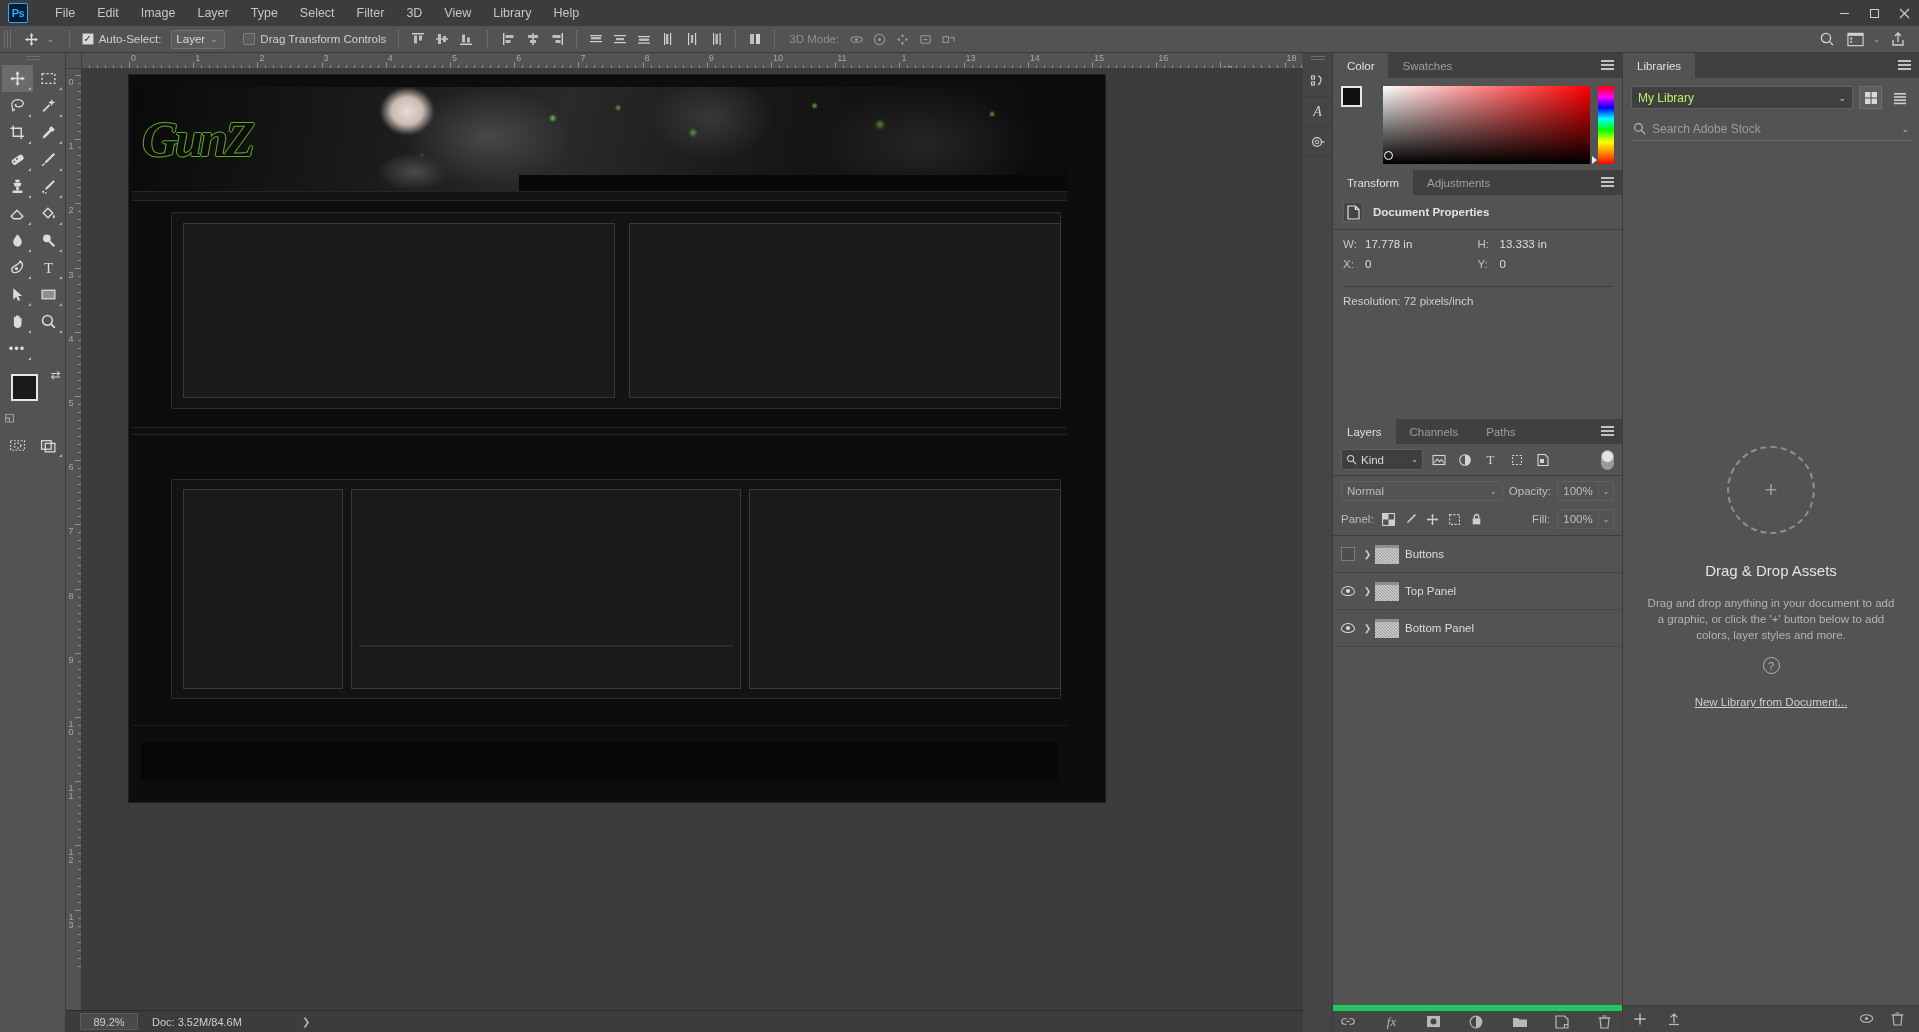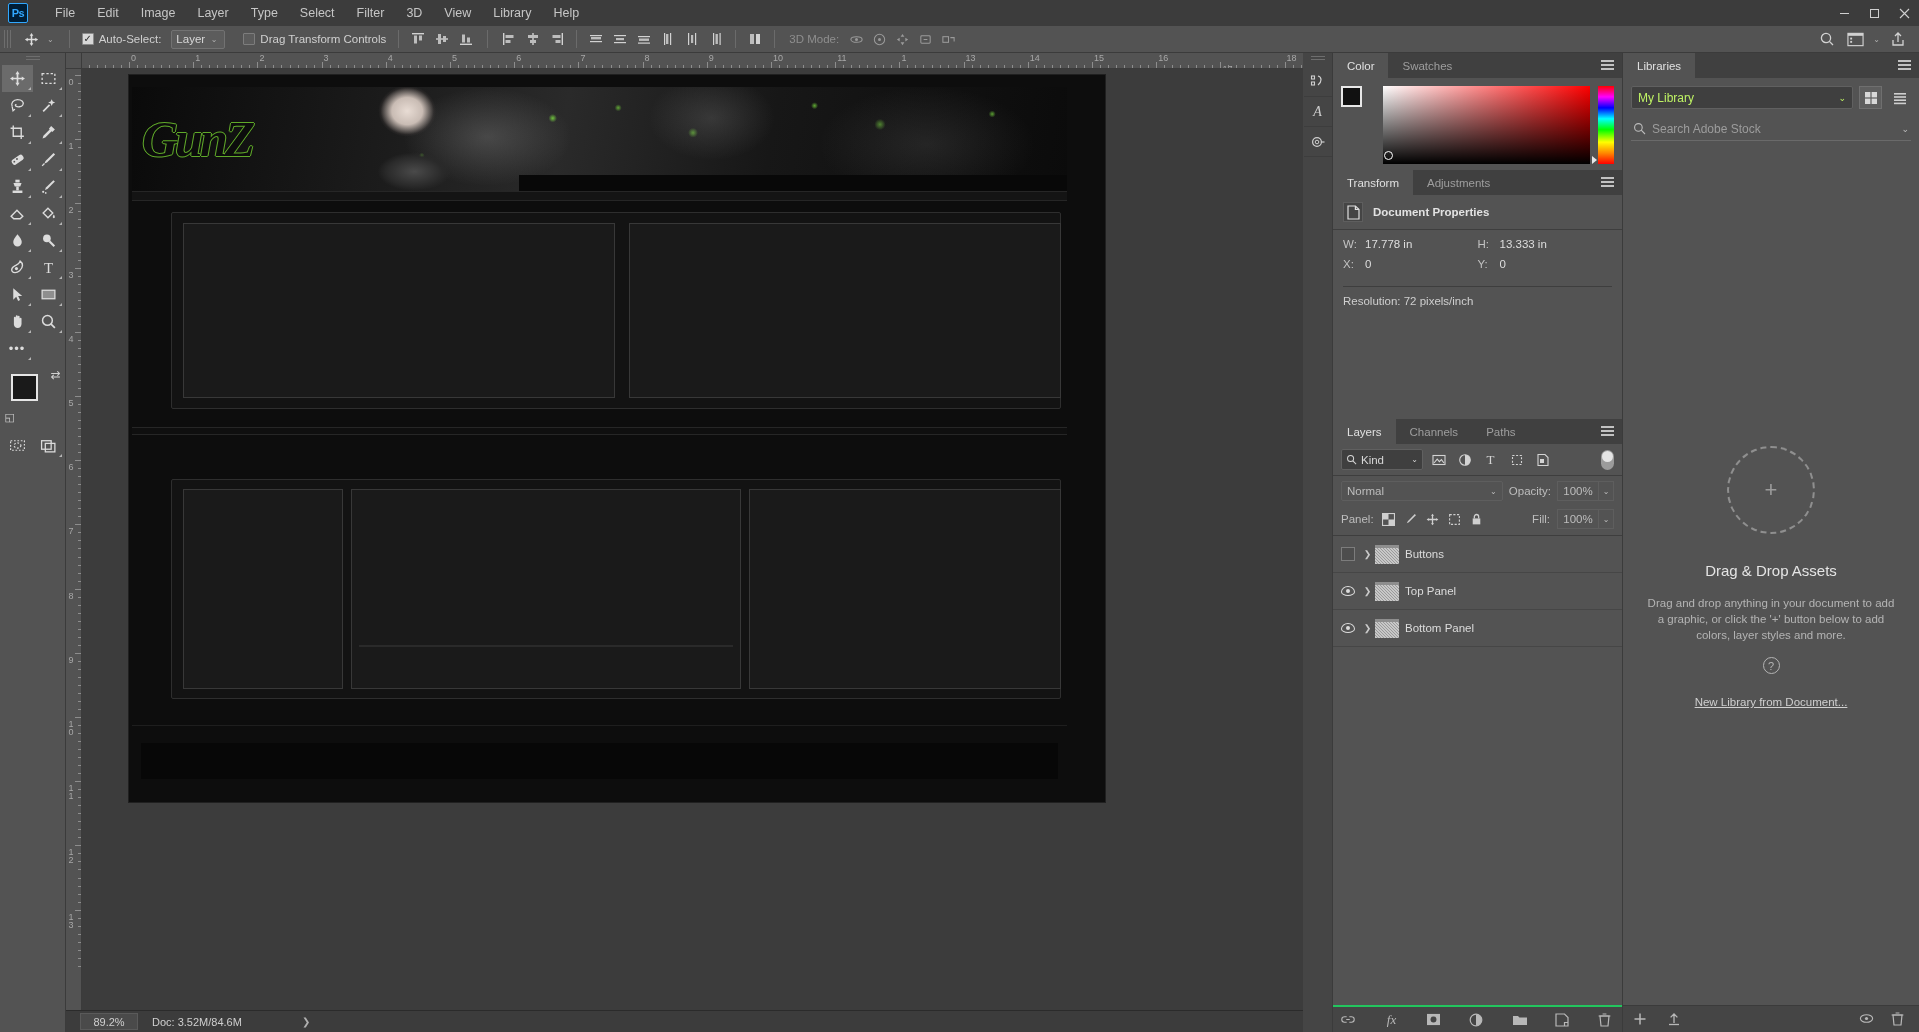--- a/index.html
+++ b/index.html
@@ -337,21 +337,21 @@
     position: relative;
   }
   .thumb-art::after {
     content: ""; position: absolute; left: 3px; top: 9px; right: 3px; height: 12px;
     background:
       linear-gradient(to right,#3d3d3d 0 30%,transparent 30% 34%,#3d3d3d 34% 64%,transparent 64% 68%,#3d3d3d 68% 100%);
   }
   .layer-name { font-size: 11.5px; color: #dcdcdc; }
   .layers-bottom {
     height: 27px; background: #454545; display: flex; align-items: center; justify-content: center;
-    gap: 25px; border-top: 2px solid #22c55e; flex: 0 0 27px;
+    gap: 25px; border-top: 6px solid #22c55e; flex: 0 0 27px;
   }
   .lb-icon { color: #b8b8b8; font-size: 13px; width: 18px; text-align: center; }
 
   
   .lib-top { padding: 8px; }
   .lib-select {
     height: 23px; background: #3f3f3f; border: 1px solid #606060; border-radius: 2px;
     display: flex; align-items: center; padding: 0 6px; font-size: 12px; color: #bef264;
     flex: 1 1 auto;
   }

